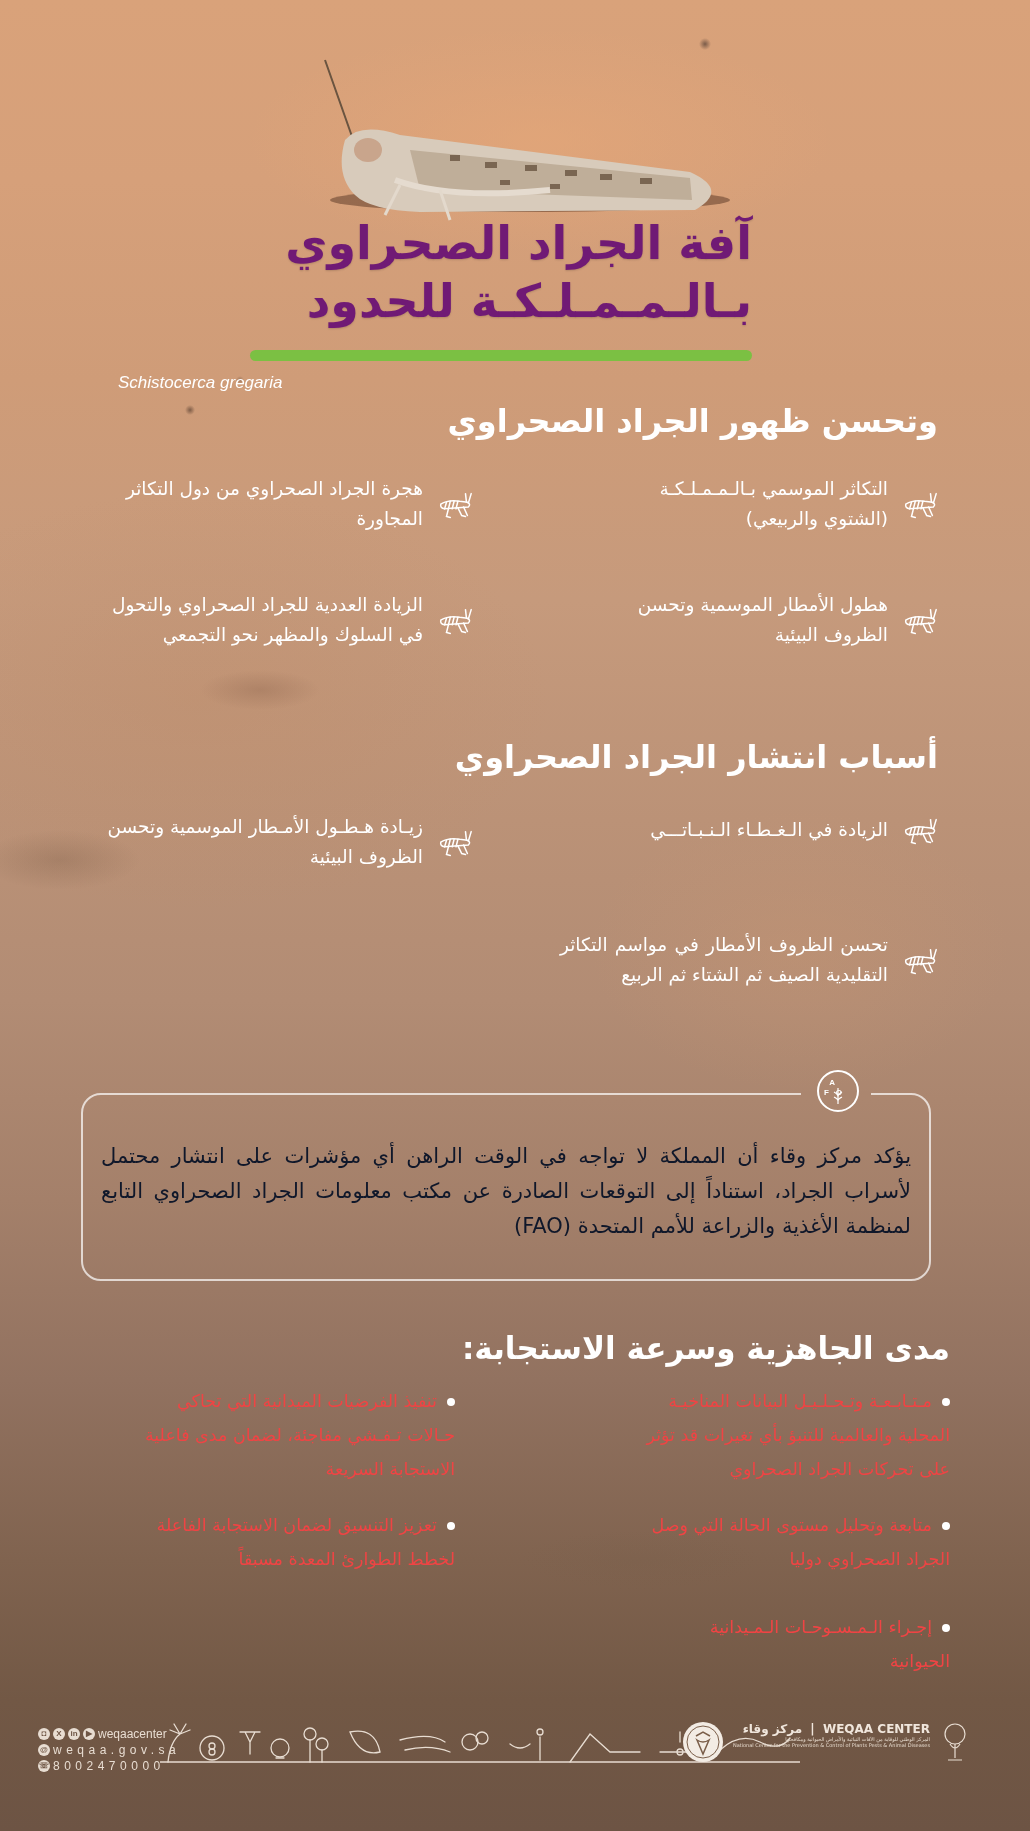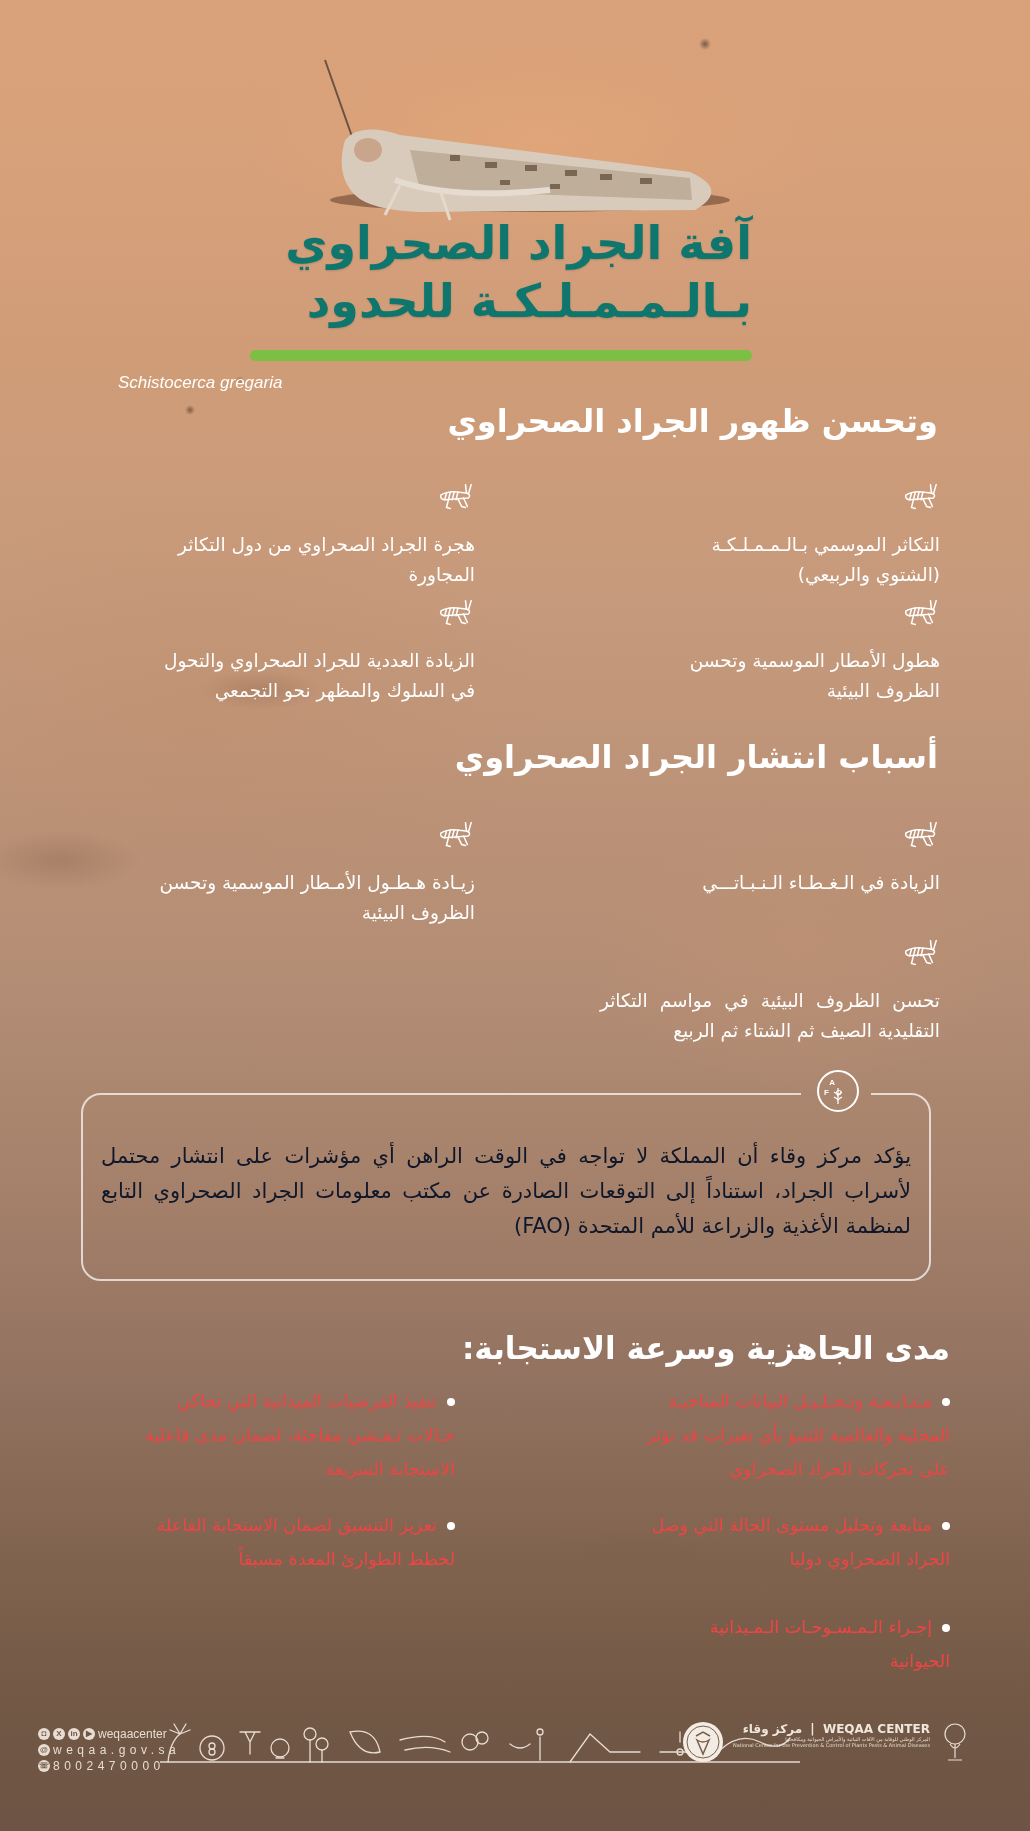--- a/index.html
+++ b/index.html
@@ -27,41 +27,41 @@
       radial-gradient(ellipse 120px 30px at 640px 1560px, rgba(120,95,75,0.25), rgba(0,0,0,0));
   }
 
   
   .photo { position:absolute; left:300px; top:50px; width:430px; height:175px; }
 
   
   .title {
     position:absolute; right:278px; top:214px; text-align:right;
     font-family:"DejaVu Sans", sans-serif; font-weight:bold;
-    font-size:46px; line-height:58px; color:#0f766e;
+    font-size:46px; line-height:58px; color:#701a75;
     text-shadow: 0 1px 2px rgba(0,0,0,0.15);
   }
   .title .line2 { position:relative; display:inline-block; }
   .underline {
     position:absolute; left:250px; top:350px; width:502px; height:11px;
     border-radius:6px; background:#7bc043;
   }
   .species {
     position:absolute; left:118px; top:373px; direction:ltr;
     font-family:"Liberation Sans", sans-serif; font-style:italic;
     font-size:17px; color:#fff;
   }
 
   .section-heading {
     position:absolute; right:92px; font-weight:bold;
     font-size:32px; color:#fff; white-space:nowrap;
   }
 
   .item {
-    position:absolute; display:flex; flex-direction:column; align-items:flex-start;
+    position:absolute; display:flex; flex-direction:row; align-items:center;
     gap:14px;
   }
   .item .icon { width:38px; height:32px; flex:0 0 38px; margin-top:4px; }
   .item .txt {
     font-size:18.5px; line-height:30px; color:#fff; text-align:right;
   }
 
   
   .fao-box {
     position:absolute; left:81px; top:1093px; width:846px; height:184px;
@@ -206,21 +206,21 @@
 <div class="item" style="right:555px; top:812px; width:420px;">
   <svg class="icon">
       <use href="#locust"></use>
     </svg>
   <div class="txt" style="width:340px;">زيـادة هـطـول الأمـطار الموسمية وتحسن الظروف البيئية</div>
 </div>
 <div class="item" style="right:90px; top:930px; width:380px;">
   <svg class="icon">
       <use href="#locust"></use>
     </svg>
-  <div class="txt" style="width:340px; text-align:justify;">تحسن الظروف البيئية في مواسم التكاثر التقليدية الصيف ثم  الشتاء ثم الربيع</div>
+  <div class="txt" style="width:340px; text-align:justify;">تحسن الظروف الأمطار في مواسم التكاثر التقليدية الصيف ثم  الشتاء ثم الربيع</div>
 </div>
 
 <div class="fao-box">
   <div class="fao-gap"></div>
   <svg class="fao-logo" viewBox="0 0 46 46">
     <circle cx="23" cy="23" r="20" fill="none" stroke="#fff" stroke-width="2"></circle>
     <text x="14" y="27" font-size="8" fill="#fff" font-family="Liberation Sans, sans-serif" font-weight="bold">F</text>
     <text x="20" y="17" font-size="8" fill="#fff" font-family="Liberation Sans, sans-serif" font-weight="bold">A</text>
     <text x="27" y="27" font-size="8" fill="#fff" font-family="Liberation Sans, sans-serif" font-weight="bold">O</text>
     <path d="M23 20 L23 36 M19 24 Q23 26 23 29 M27 24 Q23 26 23 29 M19 29 Q23 31 23 33 M27 29 Q23 31 23 33" stroke="#fff" stroke-width="1.2" fill="none"></path>

